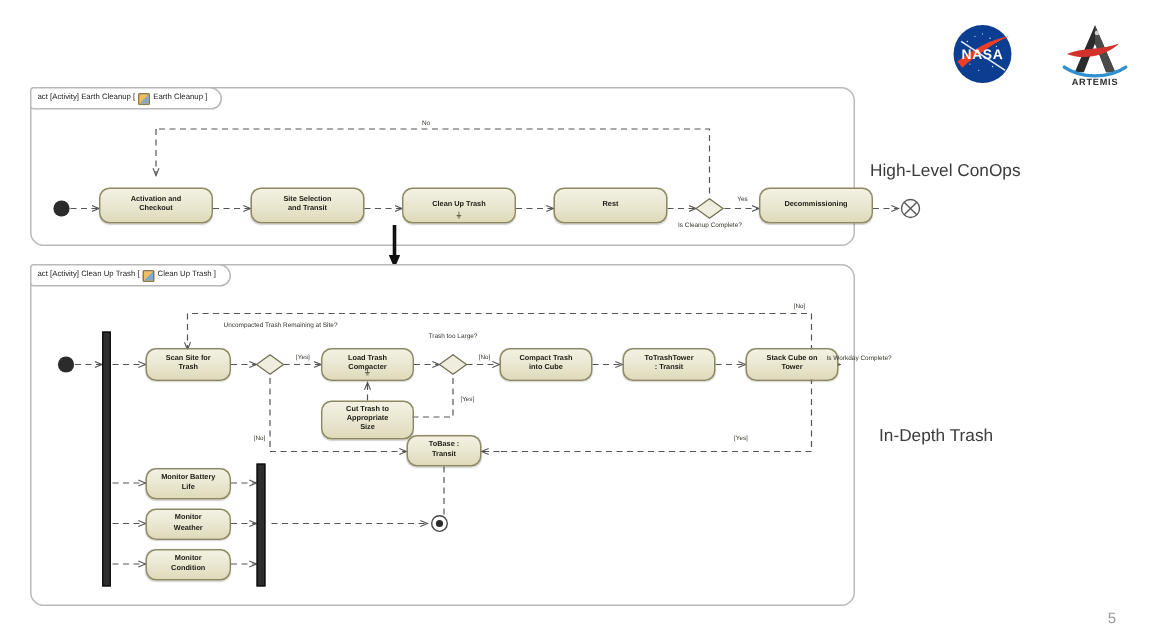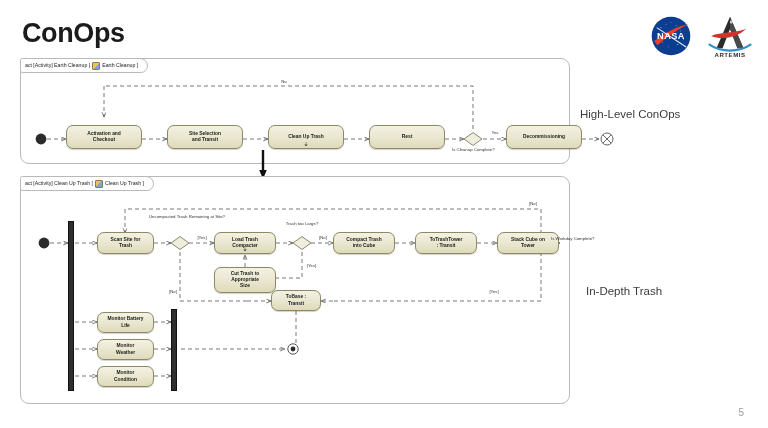--- a/index.html
+++ b/index.html
@@ -11,21 +11,21 @@
   .slide{position:absolute;inset:0;}
 
   
   .slide-title{
     position:absolute;left:22px;top:18px;
     font-size:27px;font-weight:bold;color:#1b1b1b;
     letter-spacing:-0.4px;
   }
 
   
-  .logos{position:absolute;right:14px;top:14px;display:flex;align-items:center;gap:14px;}
+  .logos{position:absolute;right:14px;top:14px;display:flex;align-items:center;gap:30px;}
   .logo-nasa{width:42px;height:42px;}
   .logo-artemis{width:48px;height:44px;}
 
   
   .caption{
     position:absolute;font-size:11.5px;color:#3b3b3b;
     font-family:"Liberation Sans", sans-serif;white-space:nowrap;
   }
   #cap-high{left:580px;top:108px;}
   #cap-deep{left:586px;top:285px;}
@@ -85,21 +85,20 @@
   .bar{position:absolute;background:#2e2e2e;border:0.5px solid #111;}
 
   
   .connector{position:absolute;left:258px;top:150px;width:10px;height:30px;}
 </style>
 </head>
 <body>
 
 <div class="slide">
 
-  <div class="slide-title">ConOps</div>
 
   <div class="logos">
     <svg class="logo-nasa" viewBox="0 0 100 100">
       <circle cx="50" cy="50" r="46" fill="#0b3d91"></circle>
       <g fill="#ffffff" opacity=".85">
         <circle cx="26" cy="30" r="1.2"></circle>
           <circle cx="38" cy="22" r="1"></circle>
         <circle cx="62" cy="25" r="1.1"></circle>
           <circle cx="72" cy="38" r="1"></circle>
         <circle cx="30" cy="66" r="1"></circle>

